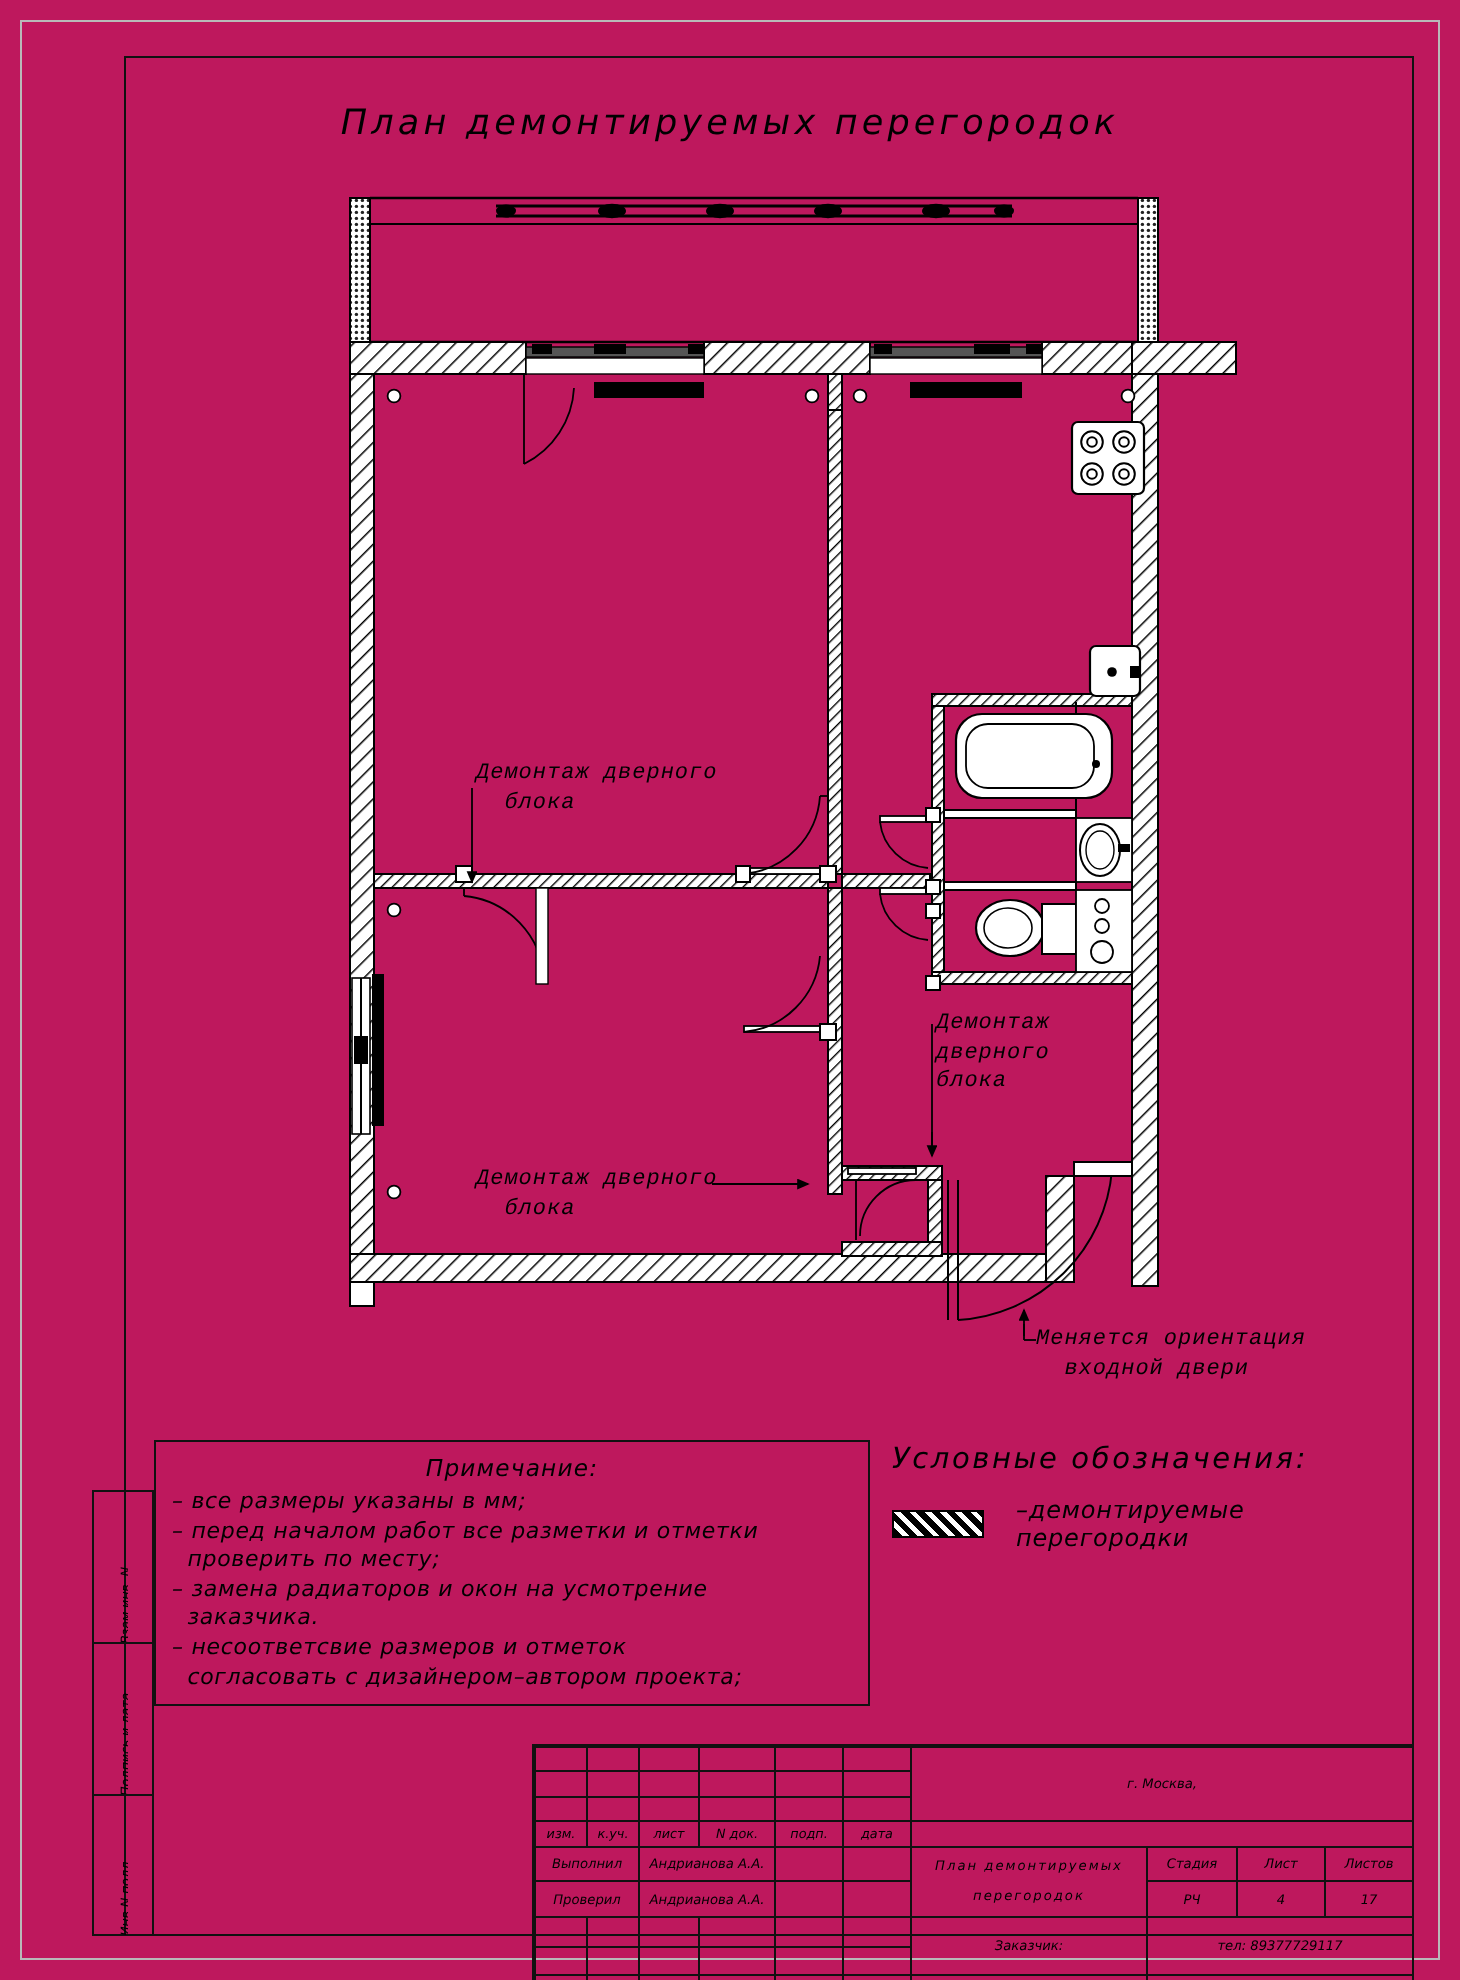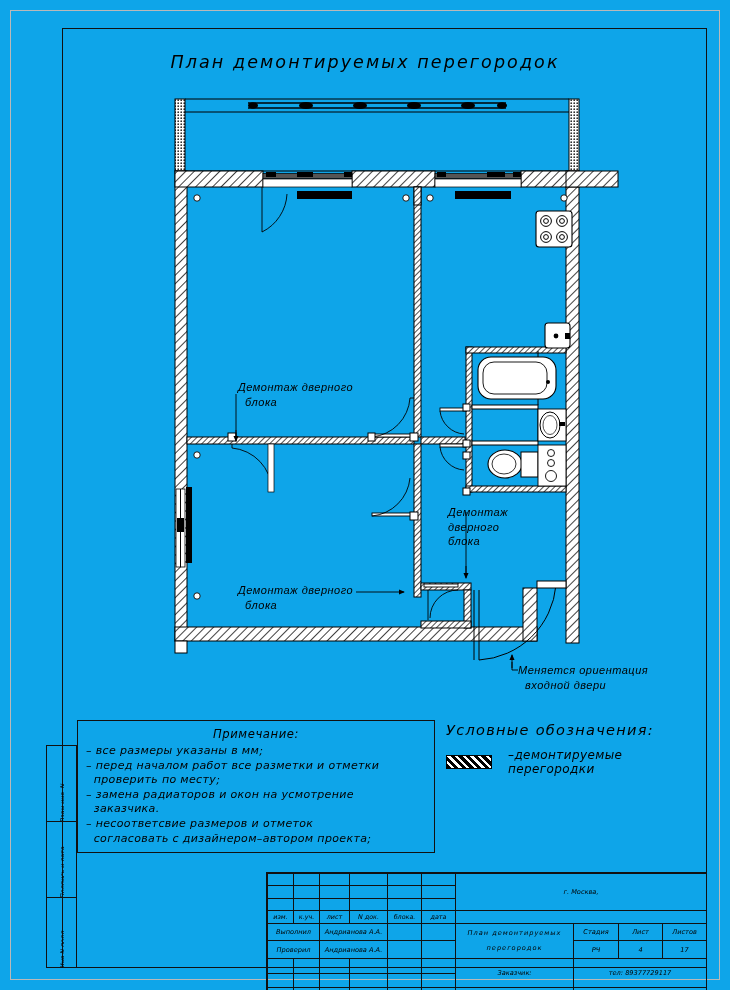--- a/index.html
+++ b/index.html
@@ -1,18 +1,18 @@
 <!DOCTYPE html>
 <html><head>
 <meta charset="utf-8">
 <style>
   html,body{margin:0;padding:0;background:#ffffff;}
   body{width:730px;height:990px;position:relative;
        font-family:"DejaVu Sans","Liberation Sans",sans-serif;color:#000;}
-  #sheet{position:absolute;left:0;top:0;width:730px;height:990px;background:#0ea5e9;overflow:hidden;}
+  #sheet{position:absolute;left:0;top:0;width:730px;height:990px;background:#be185d;overflow:hidden;}
   .frame-outer{position:absolute;left:10px;top:10px;width:710px;height:970px;border:1px solid #b9b9b9;box-sizing:border-box;}
   .frame-inner{position:absolute;left:62px;top:28px;width:645px;height:940px;border:1.4px solid #111;box-sizing:border-box;}
 
   
   .vstrip{position:absolute;left:46px;top:745px;width:17px;height:223px;border:1.3px solid #111;box-sizing:border-box;}
   .vstrip .cell{position:absolute;left:0;width:17px;border-bottom:1.1px solid #111;box-sizing:border-box;overflow:hidden;}
   .vstrip .cell span{
     display:block;white-space:nowrap;
     transform:rotate(-90deg);transform-origin:left top;
     font-size:6.4px;font-style:italic;font-family:"DejaVu Sans",sans-serif;
@@ -22,23 +22,23 @@
   .vstrip2 .c{position:absolute;left:0;width:14px;border-bottom:1.1px solid #111;box-sizing:border-box;}
 
   .title-main{position:absolute;left:0;top:52px;width:730px;text-align:center;
     font-size:17.5px;font-style:italic;letter-spacing:2.1px;font-family:"DejaVu Sans",sans-serif;}
 
   
   #plan{position:absolute;left:0;top:0;width:730px;height:990px;pointer-events:none;}
 
   
   .anno{position:absolute;font-size:11px;font-style:italic;line-height:14.5px;letter-spacing:.5px;
-        font-family:Liberation Sans, sans-serif;white-space:pre;}
+        font-family:Liberation Mono, monospace;white-space:pre;}
   .anno.a1{left:238px;top:380px;}
-  .anno.a2{left:448px;top:505px;}
+  .anno.a2{left:468px;top:505px;}
   .anno.a3{left:238px;top:583px;}
   .anno.a4{left:518px;top:663px;}
 
   
   .notes{position:absolute;left:77px;top:720px;width:358px;height:133px;border:1.3px solid #111;box-sizing:border-box;}
   .notes .hd{text-align:center;font-size:11.6px;font-style:italic;margin-top:6px;letter-spacing:.6px;}
   .notes ul{list-style:none;margin:3px 0 0 0;padding:0 6px 0 8px;}
   .notes li{font-size:11px;font-style:italic;line-height:14.6px;letter-spacing:.35px;white-space:pre-wrap;}
 
   
@@ -375,21 +375,21 @@
           <td></td>
           <td></td>
           <td></td>
           <td></td>
         </tr>
         <tr class="hdr" style="height:11px">
           <td>изм.</td>
           <td>к.уч.</td>
           <td>лист</td>
           <td>N док.</td>
-          <td>блока.</td>
+          <td>подп.</td>
           <td>дата</td>
         </tr>
         <tr style="height:11px">
           <td colspan="2" class="nm">Выполнил</td>
           <td colspan="2" class="nm">Андрианова А.А.</td>
           <td></td>
           <td></td>
           <td rowspan="2" class="big" style="white-space:pre-line">План демонтируемых
 перегородок</td>
           <td class="sm">Стадия</td>

